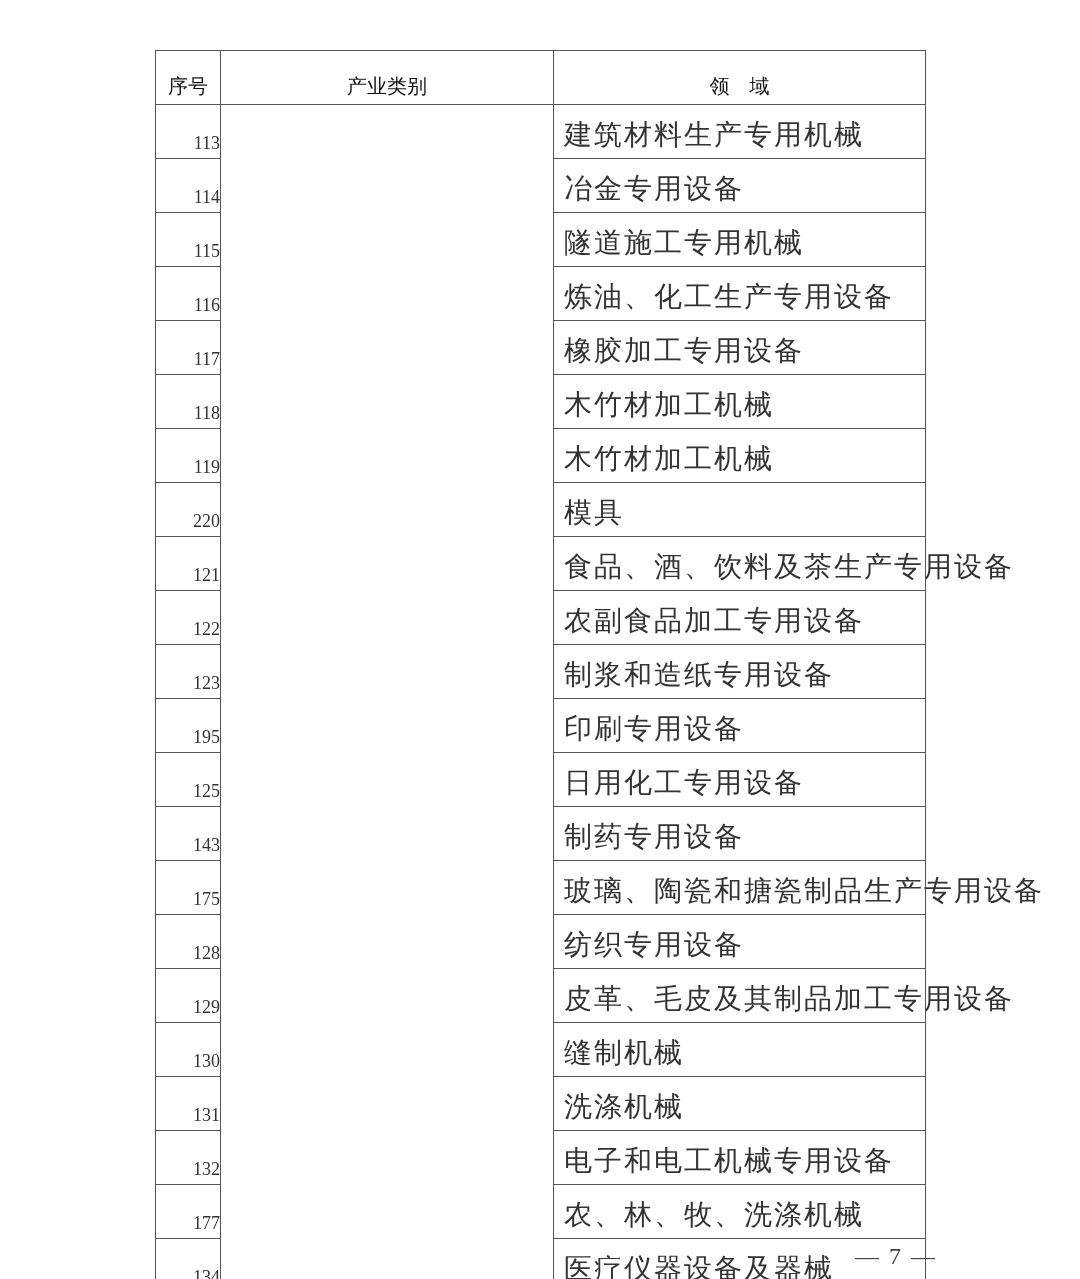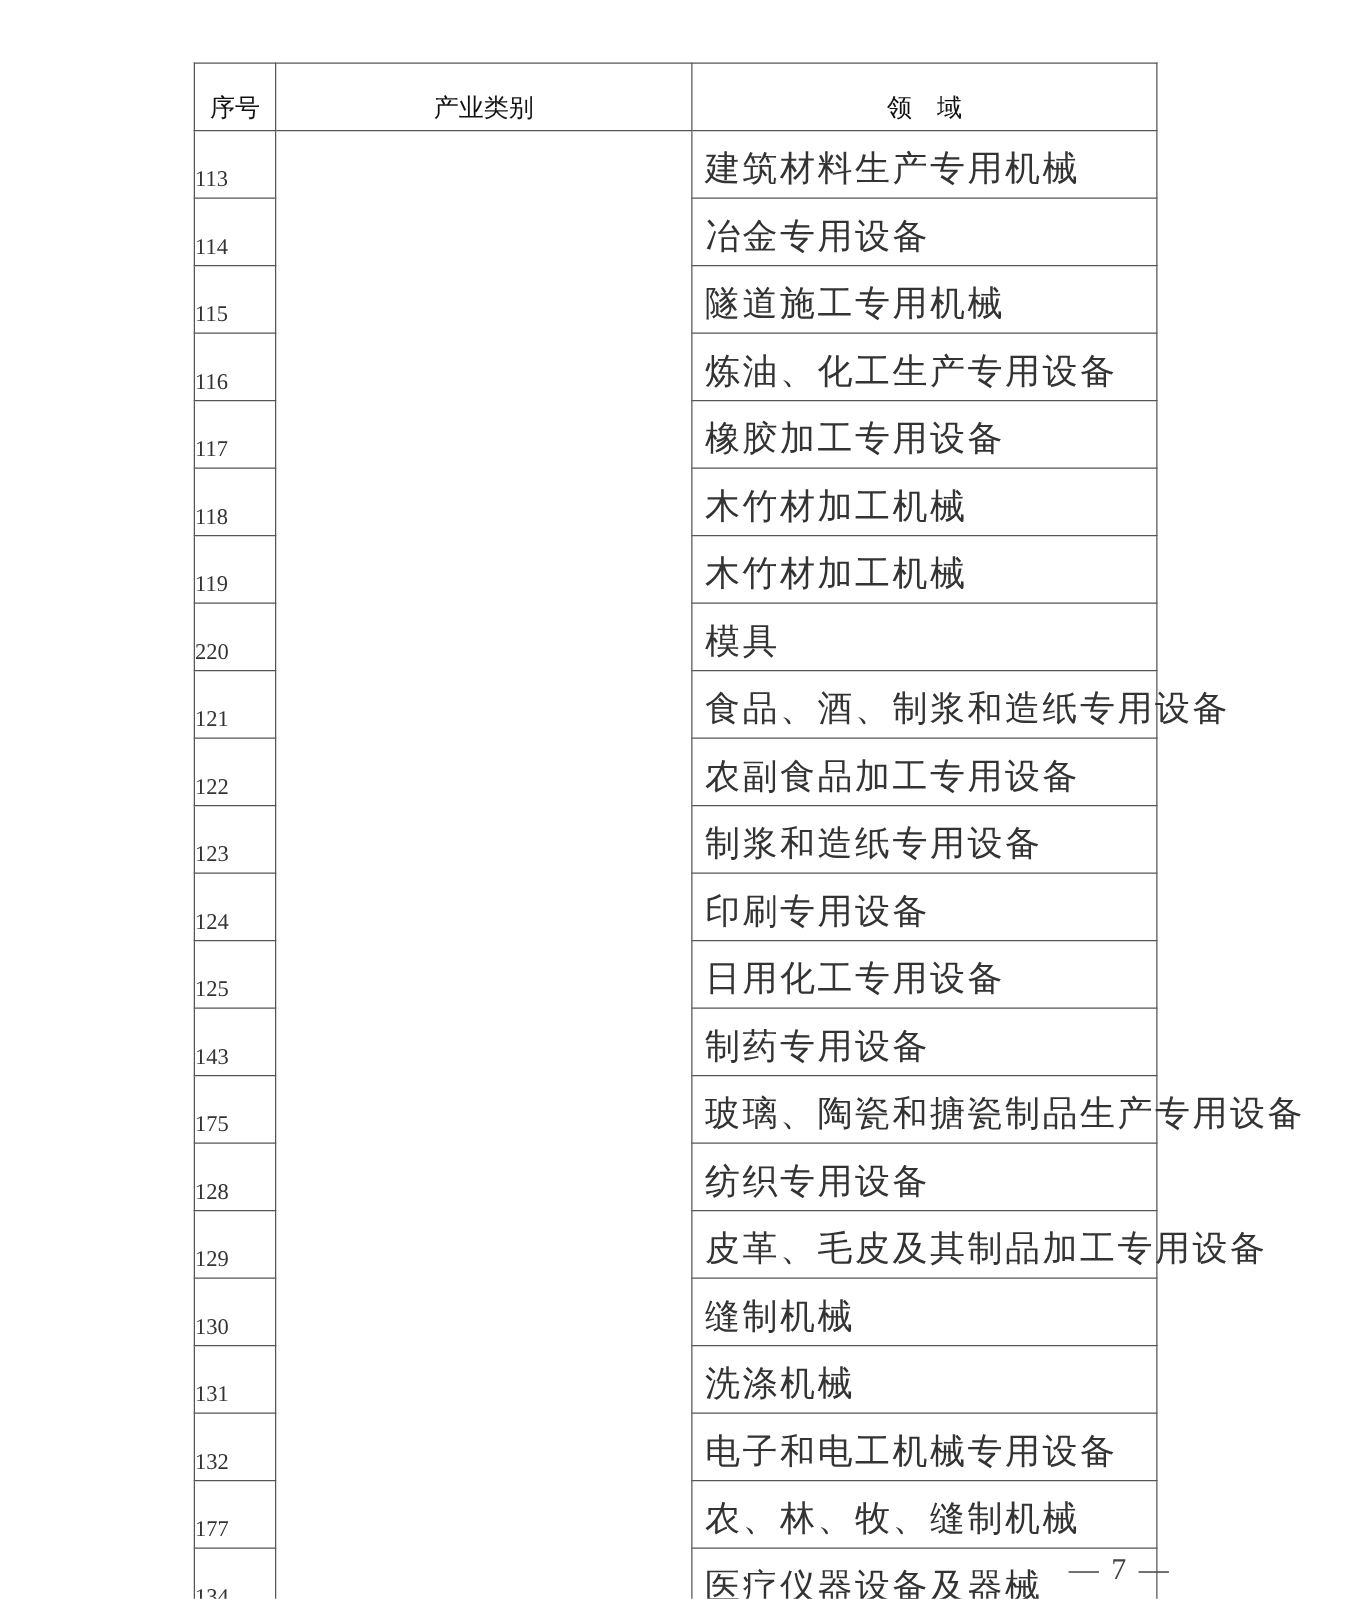--- a/index.html
+++ b/index.html
@@ -3,21 +3,21 @@
   <meta charset="utf-8">
   <style>
     html, body { margin:0; padding:0; background:#ffffff; }
     body { width:1080px; height:1279px; position:relative; overflow:hidden;
       font-family: "DejaVu Serif", "Liberation Serif", serif; color:#222; }
     table.doc { position:absolute; left:155px; top:50px; width:770px;
       border-collapse:collapse; table-layout:fixed; }
     table.doc td, table.doc th { border:1.3px solid #555; padding:0; }
     th { height:49px; font-family:"DejaVu Sans","Liberation Sans",sans-serif;
       font-weight:normal; font-size:20px; color:#111; vertical-align:bottom; padding-bottom:4px !important; }
-    td.num { height:49px; text-align:left; font-size:18px; vertical-align:bottom;
+    td.num { height:49px; text-align:right; font-size:18px; vertical-align:bottom;
       padding-bottom:4px !important; font-family:"Liberation Serif","DejaVu Serif",serif; color:#333; }
     td.field { font-size:28px; padding-left:10px !important; vertical-align:bottom;
       padding-bottom:4px !important; letter-spacing:2px; color:#333; white-space:nowrap; }
     td.cat { border-top:1.3px solid #555; }
     .page-no { position:absolute; left:855px; top:1243px; font-size:24px; color:#444;
       font-family:"Liberation Serif","DejaVu Serif",serif; letter-spacing:2px; }
   </style>
 </head>
 <body>
 
@@ -63,32 +63,32 @@
       <tr>
         <td class="num">119</td>
         <td class="field">木竹材加工机械</td>
       </tr>
       <tr>
         <td class="num">220</td>
         <td class="field">模具</td>
       </tr>
       <tr>
         <td class="num">121</td>
-        <td class="field">食品、酒、制浆和造纸专用设备</td>
+        <td class="field">食品、酒、饮料及茶生产专用设备</td>
       </tr>
       <tr>
         <td class="num">122</td>
         <td class="field">农副食品加工专用设备</td>
       </tr>
       <tr>
         <td class="num">123</td>
         <td class="field">制浆和造纸专用设备</td>
       </tr>
       <tr>
-        <td class="num">124</td>
+        <td class="num">195</td>
         <td class="field">印刷专用设备</td>
       </tr>
       <tr>
         <td class="num">125</td>
         <td class="field">日用化工专用设备</td>
       </tr>
       <tr>
         <td class="num">143</td>
         <td class="field">制药专用设备</td>
       </tr>
@@ -111,21 +111,21 @@
       <tr>
         <td class="num">131</td>
         <td class="field">洗涤机械</td>
       </tr>
       <tr>
         <td class="num">132</td>
         <td class="field">电子和电工机械专用设备</td>
       </tr>
       <tr>
         <td class="num">177</td>
-        <td class="field">农、林、牧、缝制机械</td>
+        <td class="field">农、林、牧、洗涤机械</td>
       </tr>
       <tr>
         <td class="num">134</td>
         <td class="field">医疗仪器设备及器械</td>
       </tr>
     </tbody>
 </table>
 
 <div class="page-no">— 7 —</div>
 

